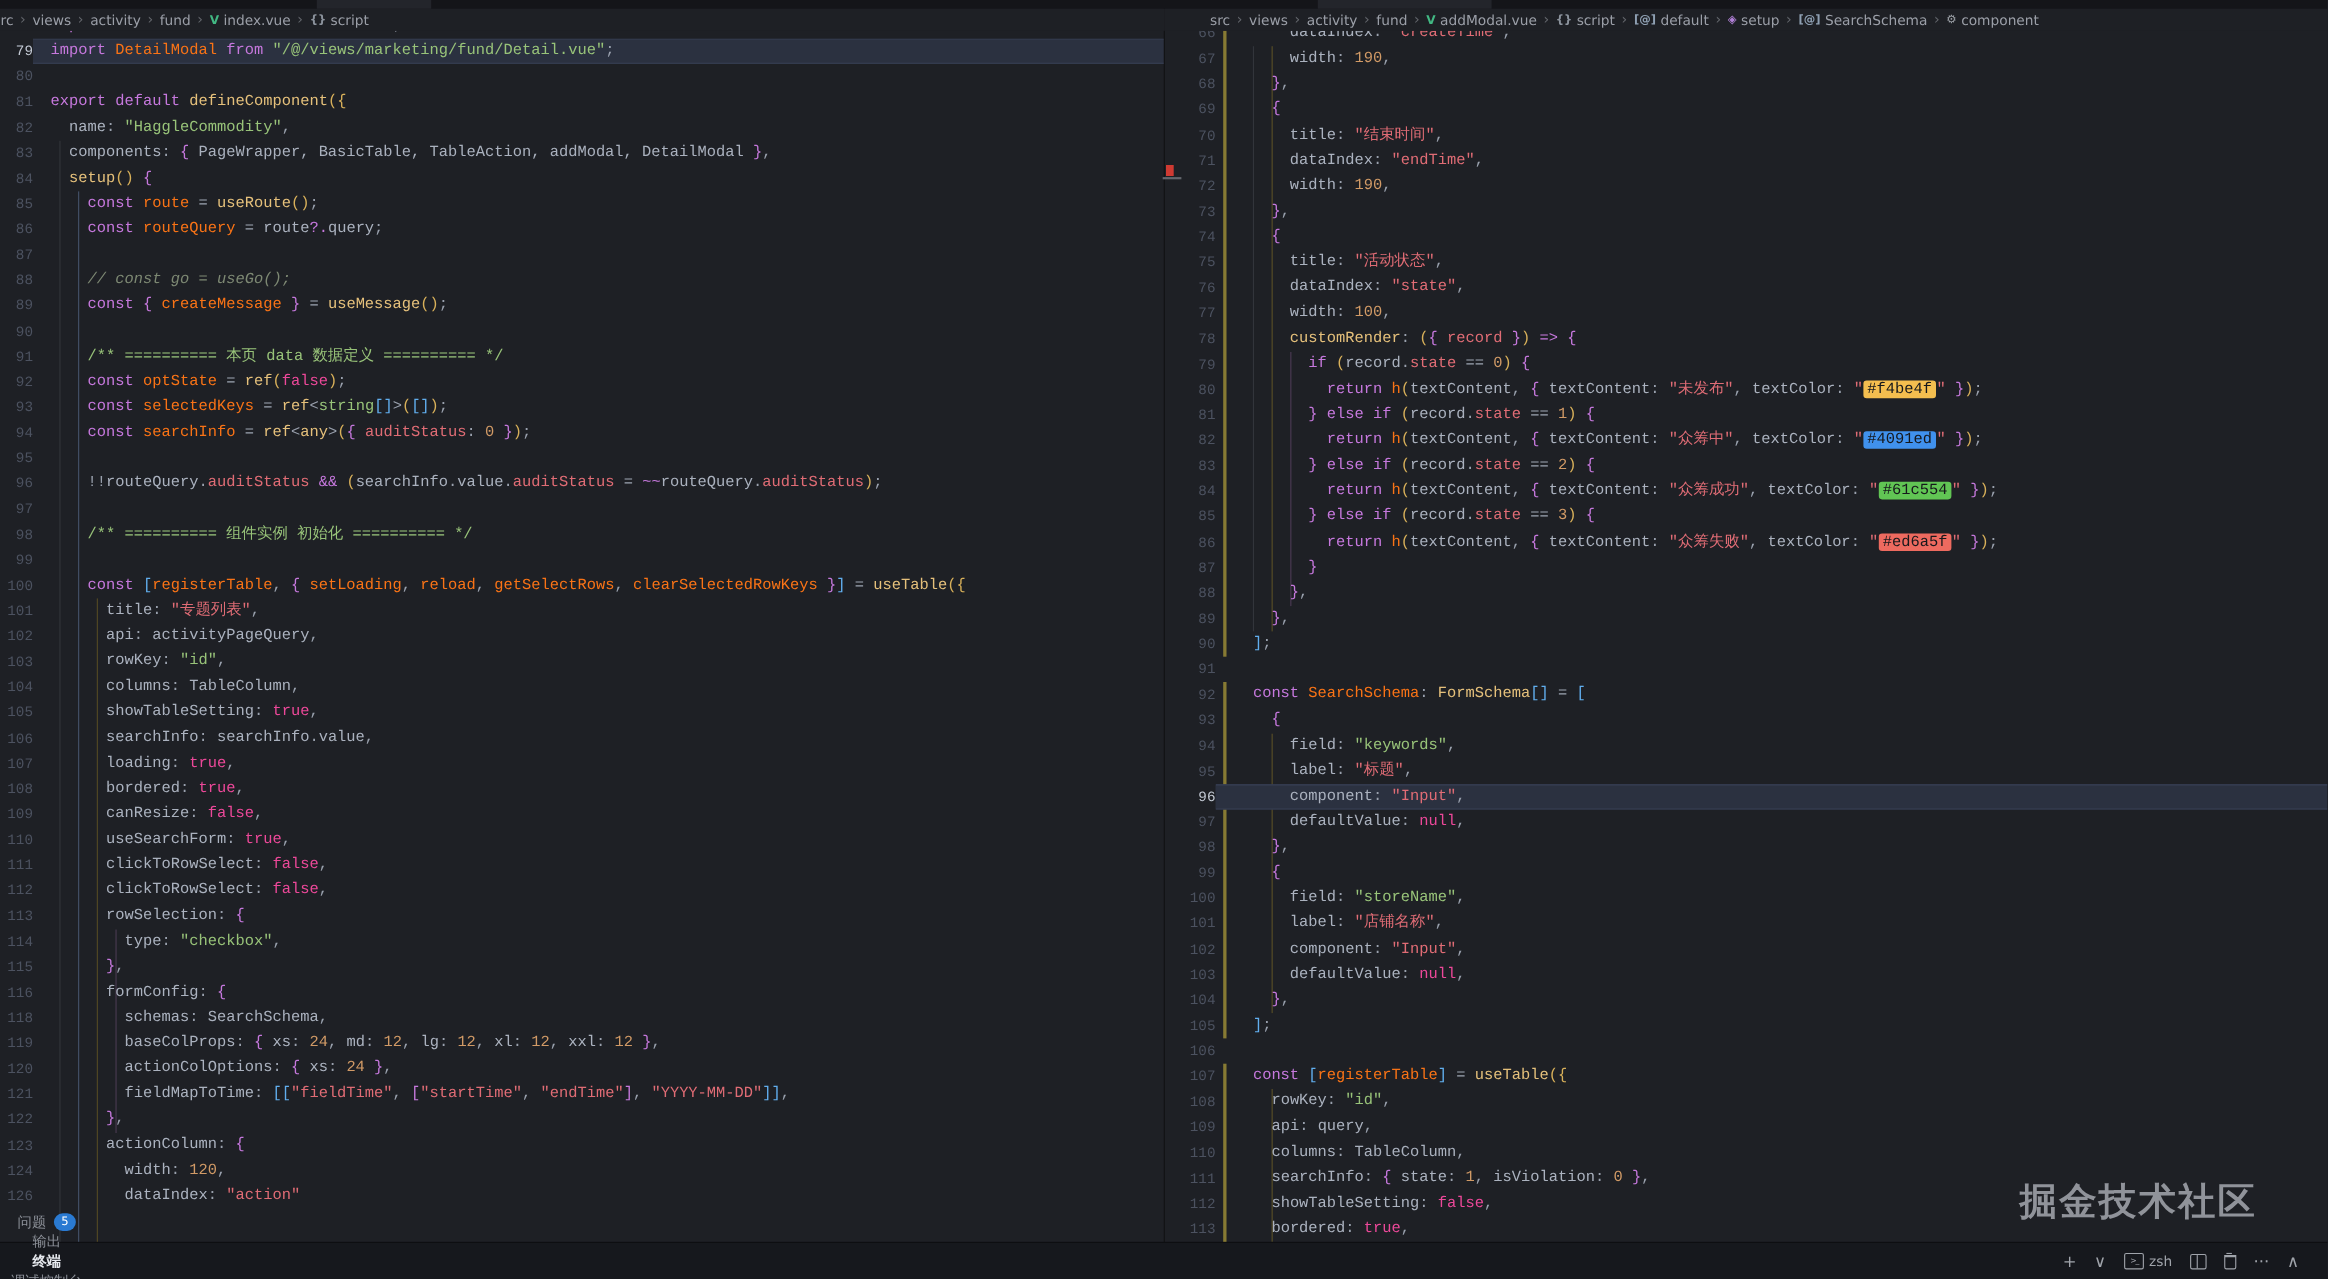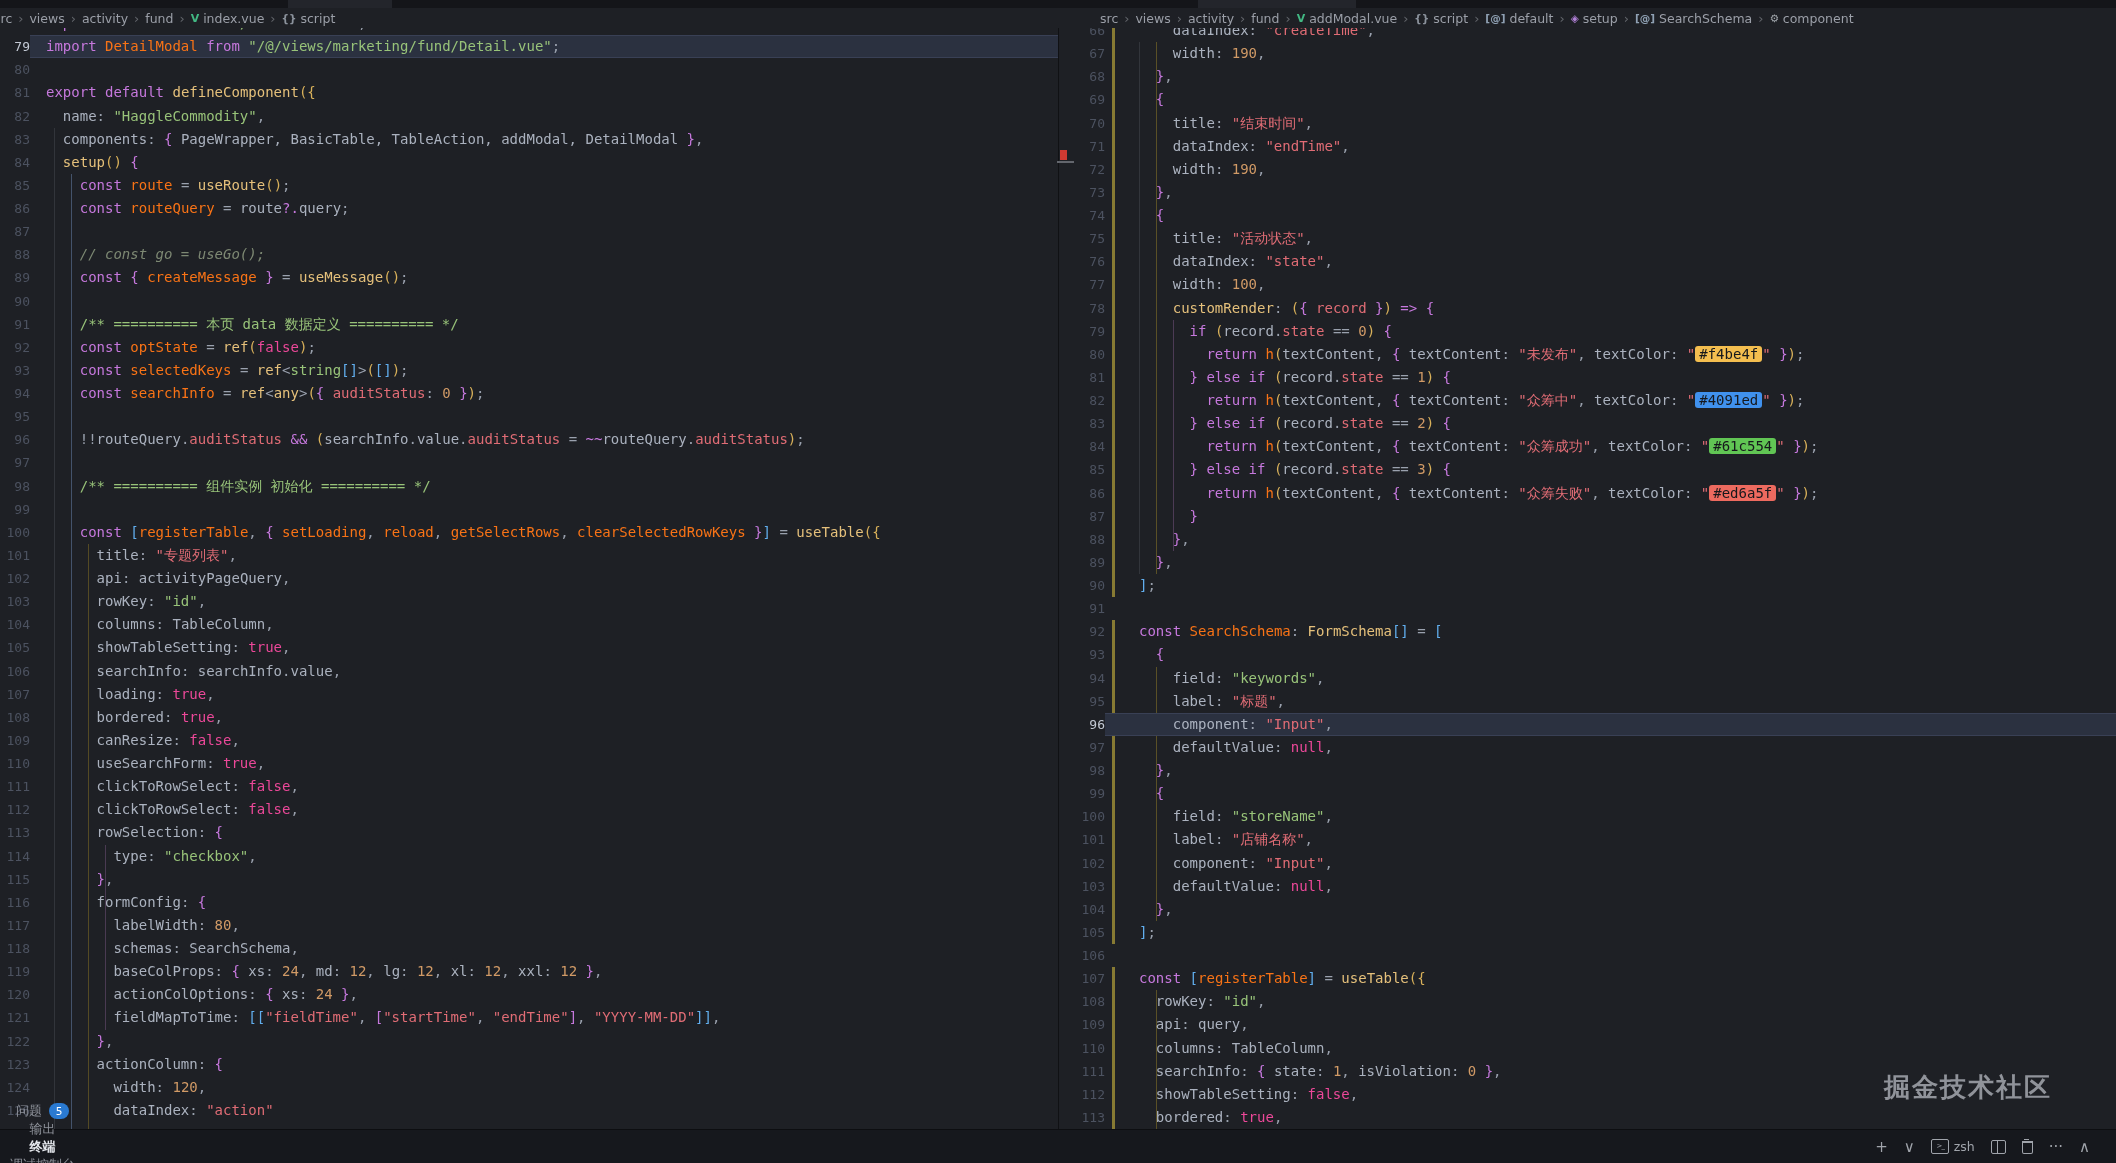--- a/index.html
+++ b/index.html
@@ -19,21 +19,21 @@
     background:#1e2025;white-space:nowrap;overflow:hidden;z-index:5;
   }
   #crumbs-left{left:0;width:1058px;padding-left:1px;}
   #crumbs-left .bc-item:first-child{margin-left:-7px;}
   #crumbs-right{left:1059px;width:1057px;padding-left:41px;}
   .bc-sep{margin:0 6px;color:#63666c;font-size:13px;}
   .bc-item{display:inline-flex;align-items:center;cursor:pointer;}
   .bc-ico{margin-right:4px;font-size:10.5px;font-weight:bold;}
   .ico-vue-icon{font-size:11px;}
   
-  .editor{position:absolute;top:28px;height:1102px;overflow:hidden;background:#1e2025;}
+  .editor{position:absolute;top:28px;height:1102px;overflow:hidden;background:#1e2025;font-family:Liberation Mono, monospace;}
   #editor-left{left:0;width:1058px;}
   #editor-right{left:1059px;width:1057px;}
   .divider{position:absolute;left:1058px;top:8px;width:1px;height:1122px;background:#101114;}
   .code-row{display:flex;height:23.13px;line-height:23.13px;font-size:14px;position:relative;z-index:2;}
   .ln{flex:none;text-align:right;color:#4c5260;font-size:13px;cursor:pointer;}
   #editor-left .ln{width:30px;}
   #editor-right .ln{width:46px;}
   .code{flex:1;white-space:pre;overflow:hidden;}
   #editor-left .code{padding-left:16px;}
   #editor-right .code{padding-left:34px;}
@@ -48,21 +48,21 @@
   .tk-bg{color:#d8b05a;} .tk-bp{color:#c678dd;} .tk-bb{color:#61aeee;}
   .tk-sw{color:#16181c;padding:0 4px;border-radius:3px;}
   .guide{position:absolute;width:1px;z-index:1;}
   .gitbar{position:absolute;width:3px;z-index:1;background:#877a33;}
   
   .err-mark{position:absolute;left:1060px;top:150px;width:7px;height:10px;background:#cf3a32;z-index:6;}
   .sb-handle{position:absolute;left:1057px;top:161px;width:17px;height:2px;background:#63666d;z-index:6;}
   
   .watermark{
     position:absolute;right:64px;top:1070px;font-family:"DejaVu Sans",sans-serif;
-    font-size:26px;font-weight:bold;color:#90939a;letter-spacing:2px;z-index:7;
+    font-size:34px;font-weight:bold;color:#90939a;letter-spacing:2px;z-index:7;
   }
   
   .panel{
     position:absolute;left:0;bottom:0;width:2116px;height:33px;background:#16181d;
     border-top:1px solid #0d0e11;display:flex;align-items:center;z-index:8;
     font-family:"DejaVu Sans",sans-serif;
   }
   .panel-tabs{display:flex;align-items:center;padding-left:10px;flex-direction:column;}
   .panel-tab{display:inline-flex;align-items:center;margin-right:30px;font-size:13px;color:#8e929a;cursor:pointer;}
   .panel-tab.active{color:#e6e9ee;font-weight:bold;}
@@ -318,24 +318,20 @@
       </div>
       <div class="code-row">
         <span class="ln">115</span>
         <span class="code"><span class="tk-wh">      </span><span class="tk-bp">}</span><span class="tk-pu">,</span></span>
       </div>
       <div class="code-row">
         <span class="ln">116</span>
         <span class="code"><span class="tk-wh">      </span><span class="tk-pr">formConfig</span><span class="tk-pu">: </span><span class="tk-bp">{</span></span>
       </div>
       <div class="code-row">
-        <span class="ln">117</span>
-        <span class="code"><span class="tk-wh">        </span><span class="tk-pr">labelWidth</span><span class="tk-pu">: </span><span class="tk-nu">80</span><span class="tk-pu">,</span></span>
-      </div>
-      <div class="code-row">
         <span class="ln">118</span>
         <span class="code"><span class="tk-wh">        </span><span class="tk-pr">schemas</span><span class="tk-pu">: </span><span class="tk-wh">SearchSchema</span><span class="tk-pu">,</span></span>
       </div>
       <div class="code-row">
         <span class="ln">119</span>
         <span class="code"><span class="tk-wh">        </span><span class="tk-pr">baseColProps</span><span class="tk-pu">: </span><span class="tk-bp">{</span><span class="tk-pr"> xs</span><span class="tk-pu">: </span><span class="tk-nu">24</span><span class="tk-pu">, </span><span class="tk-pr">md</span><span class="tk-pu">: </span><span class="tk-nu">12</span><span class="tk-pu">, </span><span class="tk-pr">lg</span><span class="tk-pu">: </span><span class="tk-nu">12</span><span class="tk-pu">, </span><span class="tk-pr">xl</span><span class="tk-pu">: </span><span class="tk-nu">12</span><span class="tk-pu">, </span><span class="tk-pr">xxl</span><span class="tk-pu">: </span><span class="tk-nu">12</span><span class="tk-wh"> </span><span class="tk-bp">}</span><span class="tk-pu">,</span></span>
       </div>
       <div class="code-row">
         <span class="ln">120</span>
         <span class="code"><span class="tk-wh">        </span><span class="tk-pr">actionColOptions</span><span class="tk-pu">: </span><span class="tk-bp">{</span><span class="tk-pr"> xs</span><span class="tk-pu">: </span><span class="tk-nu">24</span><span class="tk-wh"> </span><span class="tk-bp">}</span><span class="tk-pu">,</span></span>

